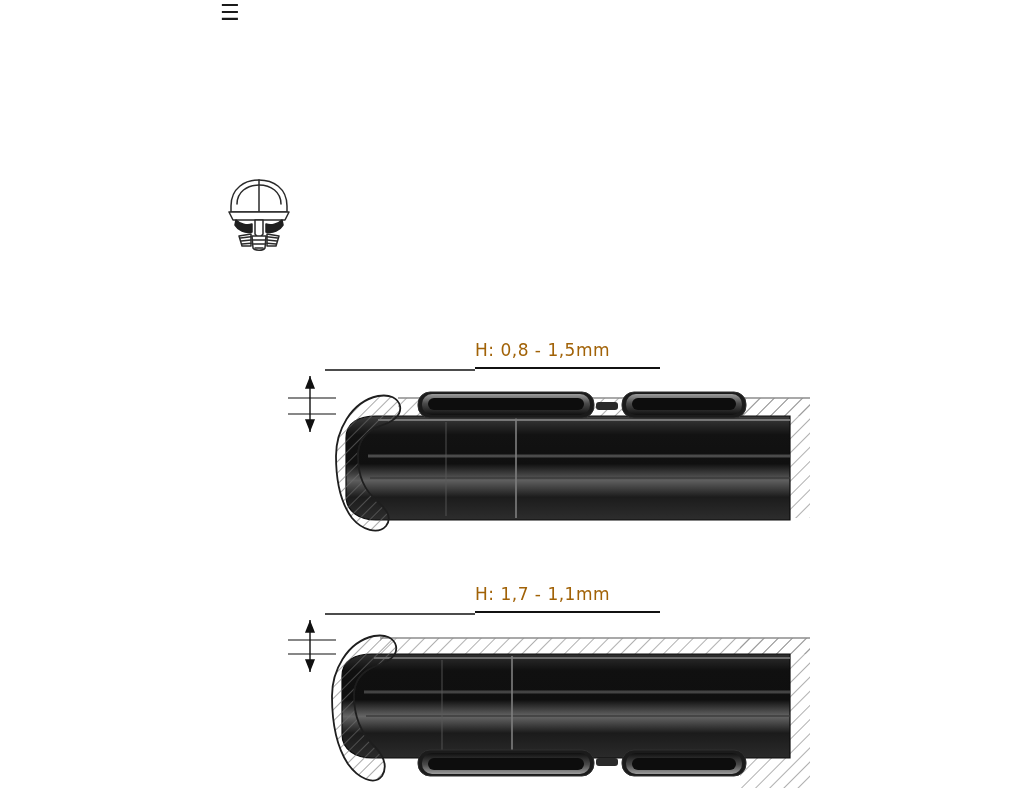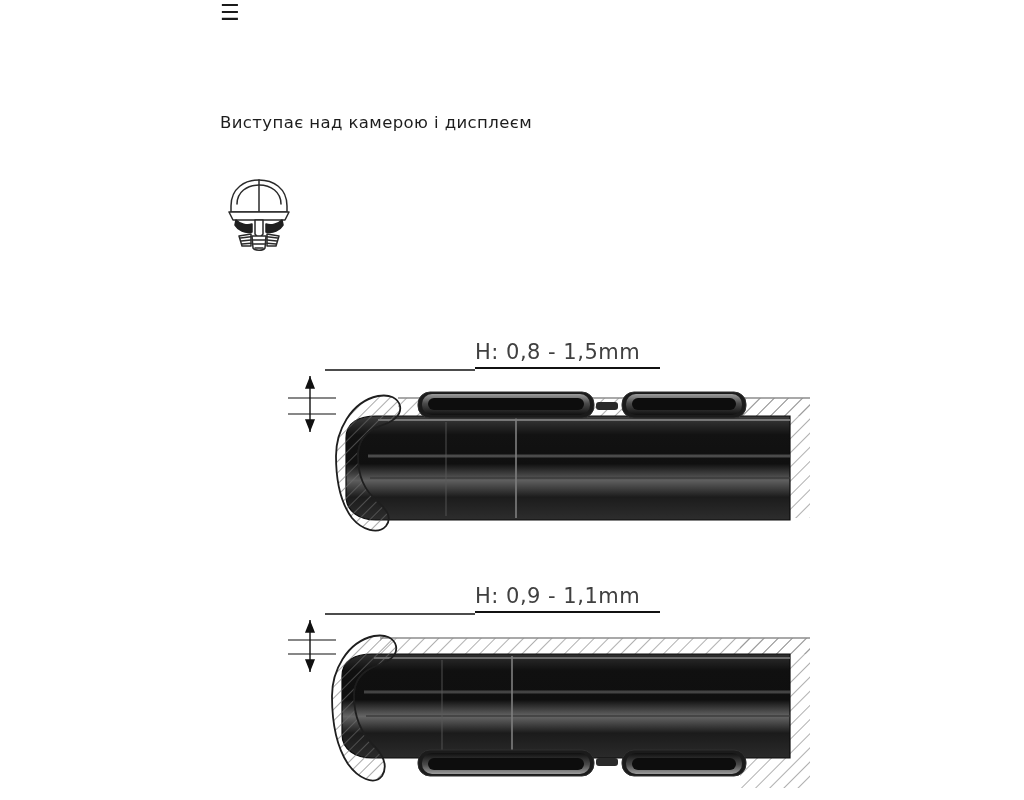--- a/index.html
+++ b/index.html
@@ -72,40 +72,39 @@
 
   
   .diagram {
     position: absolute;
   }
   .diagram.top  { left: 270px; top: 336px; width: 560px; height: 230px; }
   .diagram.bottom { left: 270px; top: 580px; width: 560px; height: 220px; }
 
   .dim-label {
     position: absolute;
-    font-size: 21px;
+    font-size: 17px;
     font-weight: 400;
     letter-spacing: 0.5px;
-    color: #404040;
+    color: #a16207;
     white-space: nowrap;
   }
   .diagram.top .dim-label { left: 205px; top: 4px; }
   .diagram.bottom .dim-label { left: 205px; top: 4px; }
 
   svg { display: block; }
 </style>
 </head>
 <body>
 
 <div class="page">
 
   <div class="menu-icon">☰</div>
 
 
-  <div class="subline">Виступає над камерою і дисплеєм</div>
 
   <div class="badge">
     <svg width="80" height="78" viewBox="0 0 80 78" aria-hidden="true">
       <g fill="none" stroke="#2a2a2a" stroke-width="1.5" stroke-linejoin="round" stroke-linecap="round">
 
         <path d="M12 30 C12 12, 26 4, 40 4 C54 4, 68 12, 68 30 L68 36 L12 36 Z" fill="#ffffff"></path>
         <path d="M18 28 C18 16, 28 9, 40 9 C52 9, 62 16, 62 28"></path>
         <line x1="40" y1="4" x2="40" y2="36"></line>
 
         <path d="M10 36 L70 36 L66 44 L14 44 Z" fill="#ffffff"></path>
@@ -198,21 +197,21 @@
       <rect x="326" y="66" width="22" height="8" rx="3" fill="#2a2a2a"></rect>
 
       <path d="M66 120 C66 96, 80 66, 108 60 C120 58, 128 62, 130 70 C132 80, 122 86, 110 90
                C96 95, 88 104, 88 120 C88 140, 94 154, 108 166 C118 175, 122 182, 116 190
                C108 199, 92 194, 82 182 C70 166, 66 144, 66 120 Z" fill="url(#hatchCaseA)" stroke="#1e1e1e" stroke-width="1.8"></path>
       <path d="M88 120 C88 104, 96 95, 110 90" fill="none" stroke="#1e1e1e" stroke-width="1.4"></path>
     </svg>
   </div>
 
   <div class="diagram bottom">
-    <div class="dim-label">H: 0,9 - 1,1mm</div>
+    <div class="dim-label">H: 1,7 - 1,1mm</div>
 
     <svg width="560" height="220" viewBox="0 0 560 220" aria-hidden="true">
       <defs>
         <pattern id="hatchB" width="10" height="10" patternUnits="userSpaceOnUse" patternTransform="rotate(45)">
           <line x1="0" y1="0" x2="0" y2="10" stroke="#8d8d8d" stroke-width="1.4"></line>
         </pattern>
         <linearGradient id="bodyB" x1="0" y1="0" x2="0" y2="1">
           <stop offset="0%" stop-color="#2f2f2f"></stop>
           <stop offset="16%" stop-color="#101010"></stop>
           <stop offset="44%" stop-color="#0f0f0f"></stop>

